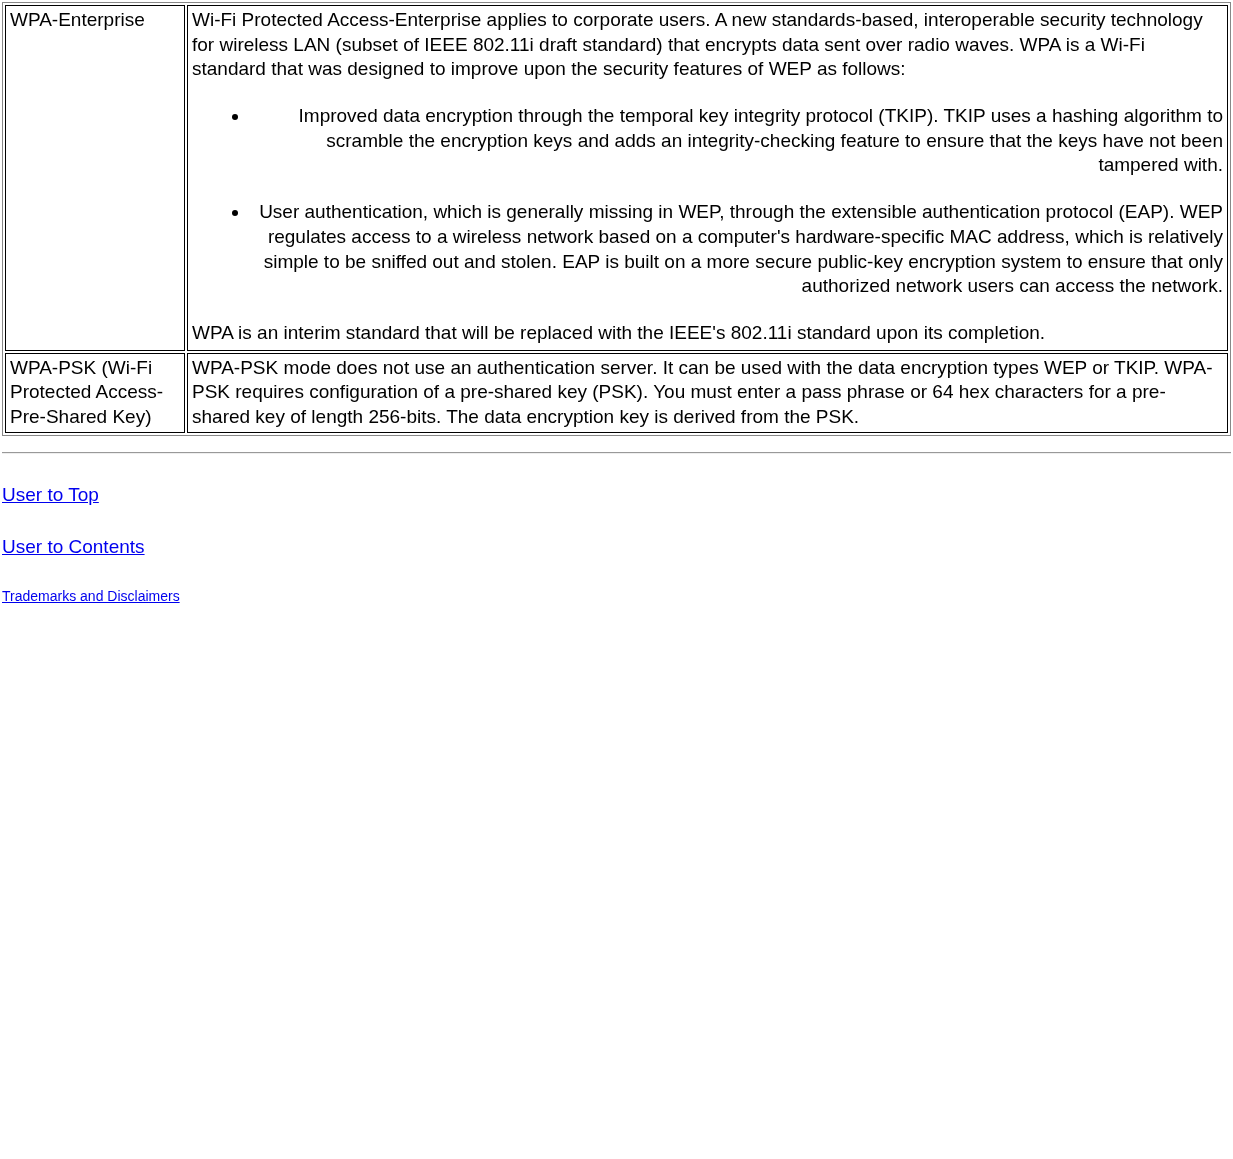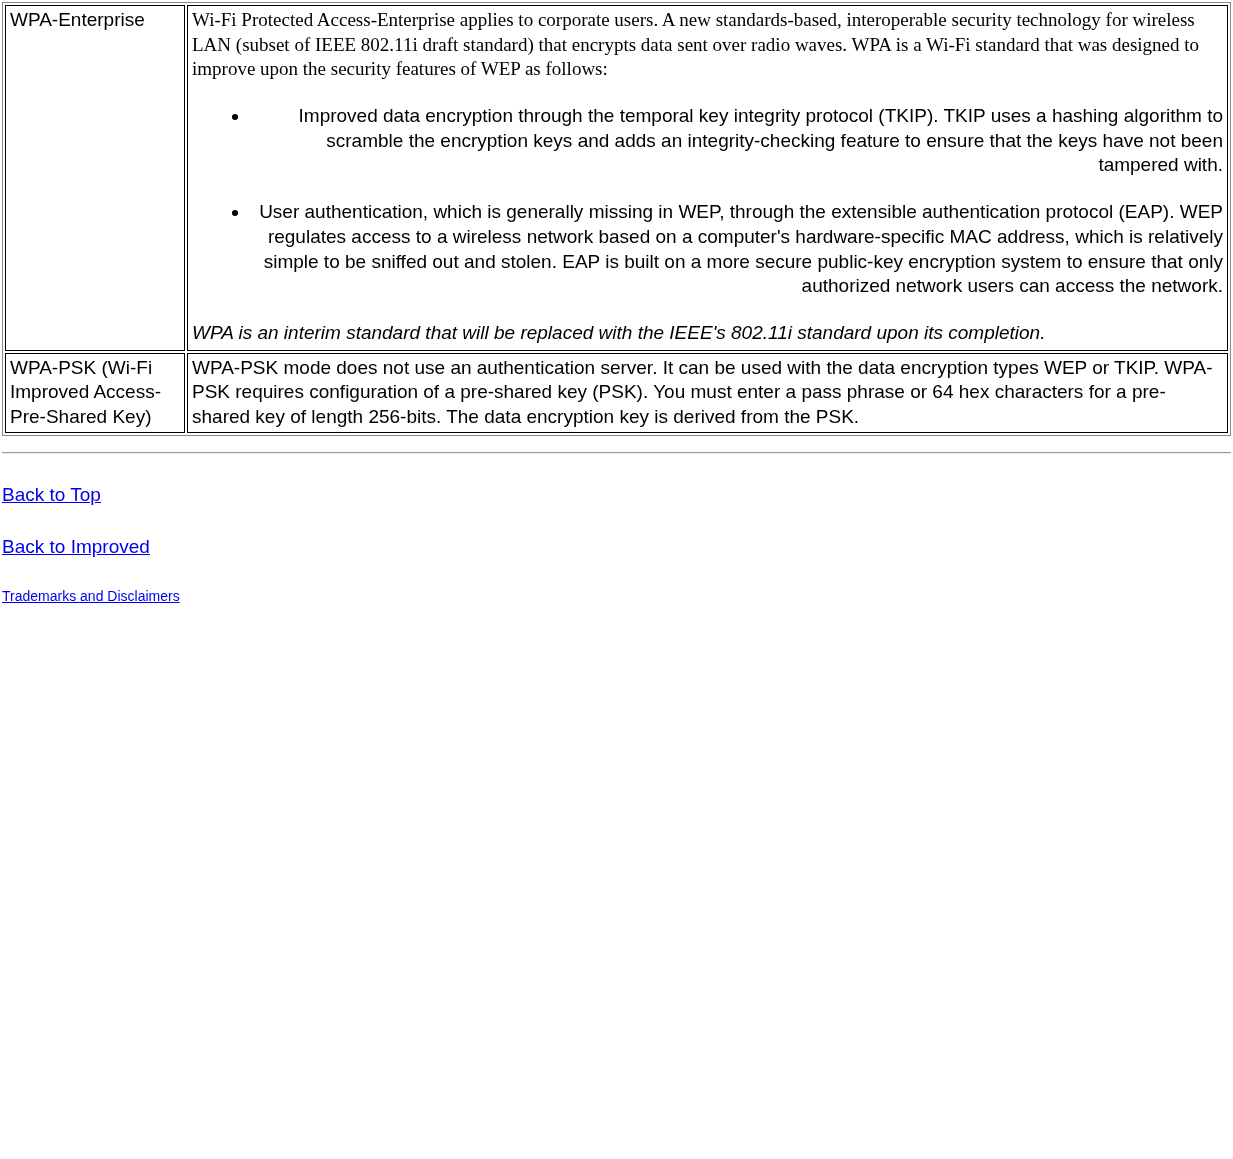--- a/index.html
+++ b/index.html
@@ -52,56 +52,54 @@
       text-decoration: underline;
     }
     .link-block {
       margin-bottom: 30px;
     }
     .small-link {
       font-size: 14px;
     }
     .intro {
       margin-bottom: 0;
-      font-family: Liberation Serif, serif;
     }
     .outro {
       margin-top: 20px;
       margin-bottom: 2px;
-      font-style: italic;
     }
   </style>
 </head>
 <body>
 
 <table>
   <tbody>
     <tr>
       <td class="term">WPA-Enterprise</td>
       <td>
         <div class="intro">Wi-Fi Protected Access-Enterprise applies to corporate users. A new standards-based, interoperable security technology for wireless LAN (subset of IEEE 802.11i draft standard) that encrypts data sent over radio waves. WPA is a Wi-Fi standard that was designed to improve upon the security features of WEP as follows:</div>
         <ul>
           <li>Improved data encryption through the temporal key integrity protocol (TKIP). TKIP uses a hashing algorithm to scramble the encryption keys and adds an integrity-checking feature to ensure that the keys have not been tampered with.</li>
           <li>User authentication, which is generally missing in WEP, through the extensible authentication protocol (EAP). WEP regulates access to a wireless network based on a computer's hardware-specific MAC address, which is relatively simple to be sniffed out and stolen. EAP is built on a more secure public-key encryption system to ensure that only authorized network users can access the network.</li>
         </ul>
         <div class="outro">WPA is an interim standard that will be replaced with the IEEE's 802.11i standard upon its completion.</div>
       </td>
     </tr>
     <tr>
-      <td class="term">WPA-PSK (Wi-Fi Improved Access-Pre-Shared Key)</td>
+      <td class="term">WPA-PSK (Wi-Fi Protected Access-Pre-Shared Key)</td>
       <td>WPA-PSK mode does not use an authentication server. It can be used with the data encryption types WEP or TKIP. WPA-PSK requires configuration of a pre-shared key (PSK). You must enter a pass phrase or 64 hex characters for a pre-shared key of length 256-bits. The data encryption key is derived from the PSK.</td>
     </tr>
   </tbody>
 </table>
 
 <hr>
 
 <div class="link-block">
-  <a href="#">Back to Top</a>
+  <a href="#">User to Top</a>
 </div>
 
 <div class="link-block">
-  <a href="#">Back to Improved</a>
+  <a href="#">User to Contents</a>
 </div>
 
 <div class="small-link">
   <a href="#">Trademarks and Disclaimers</a>
 </div>
 
 </body></html>

